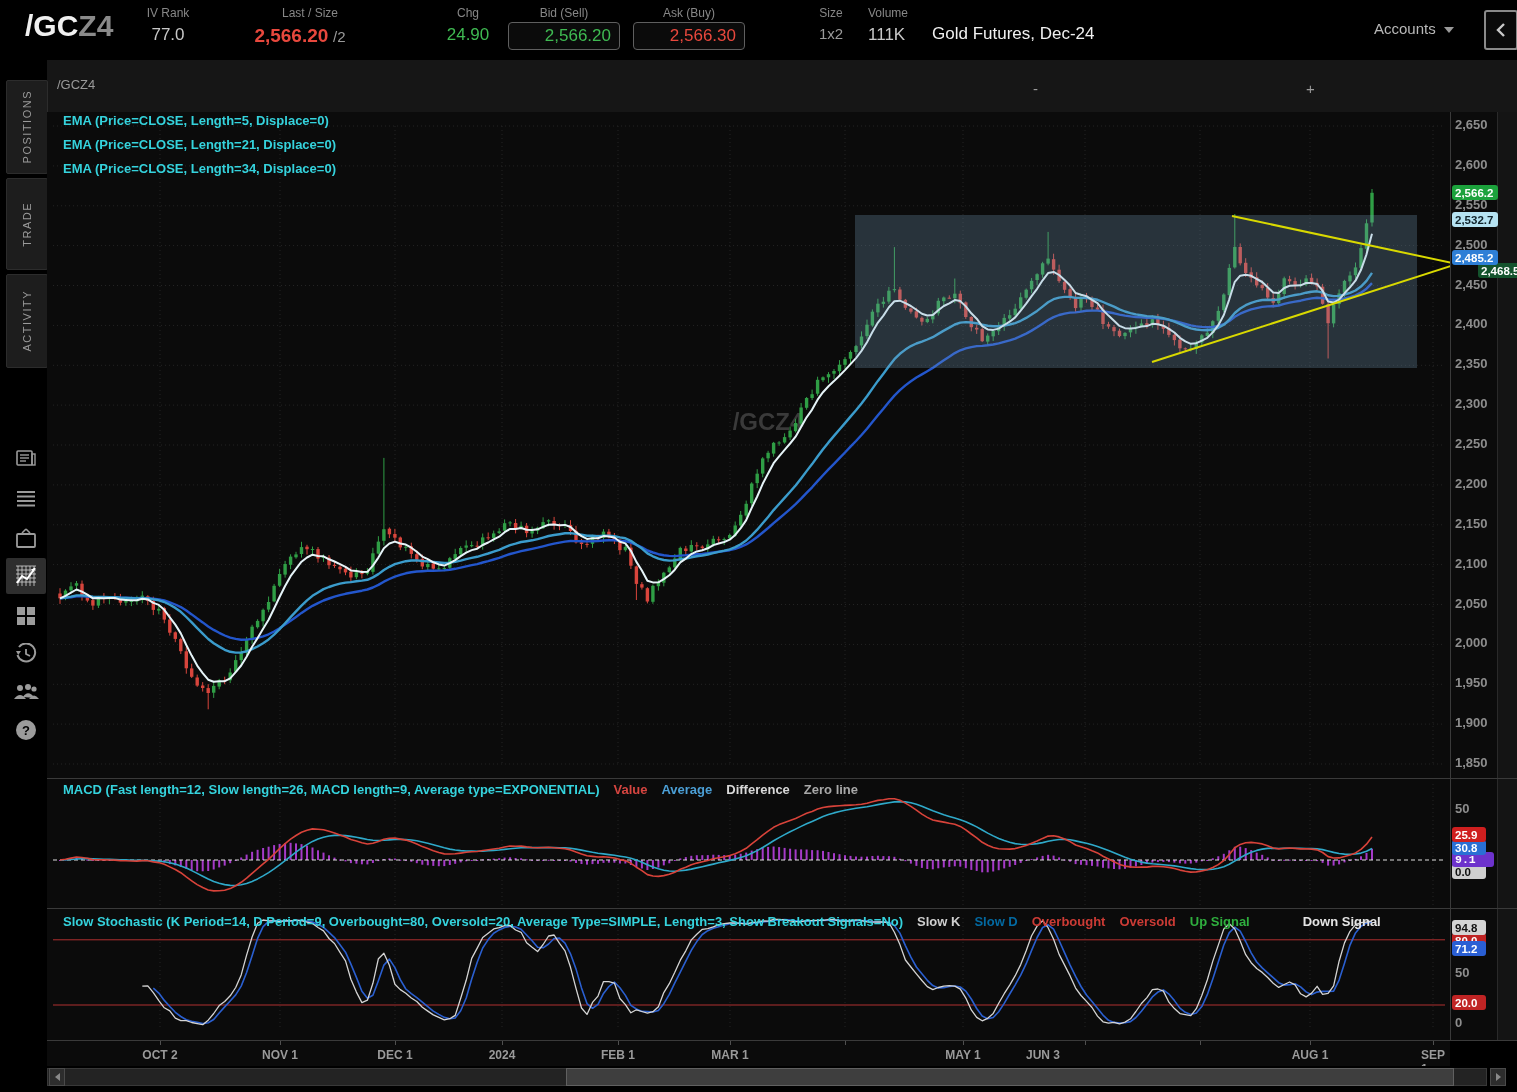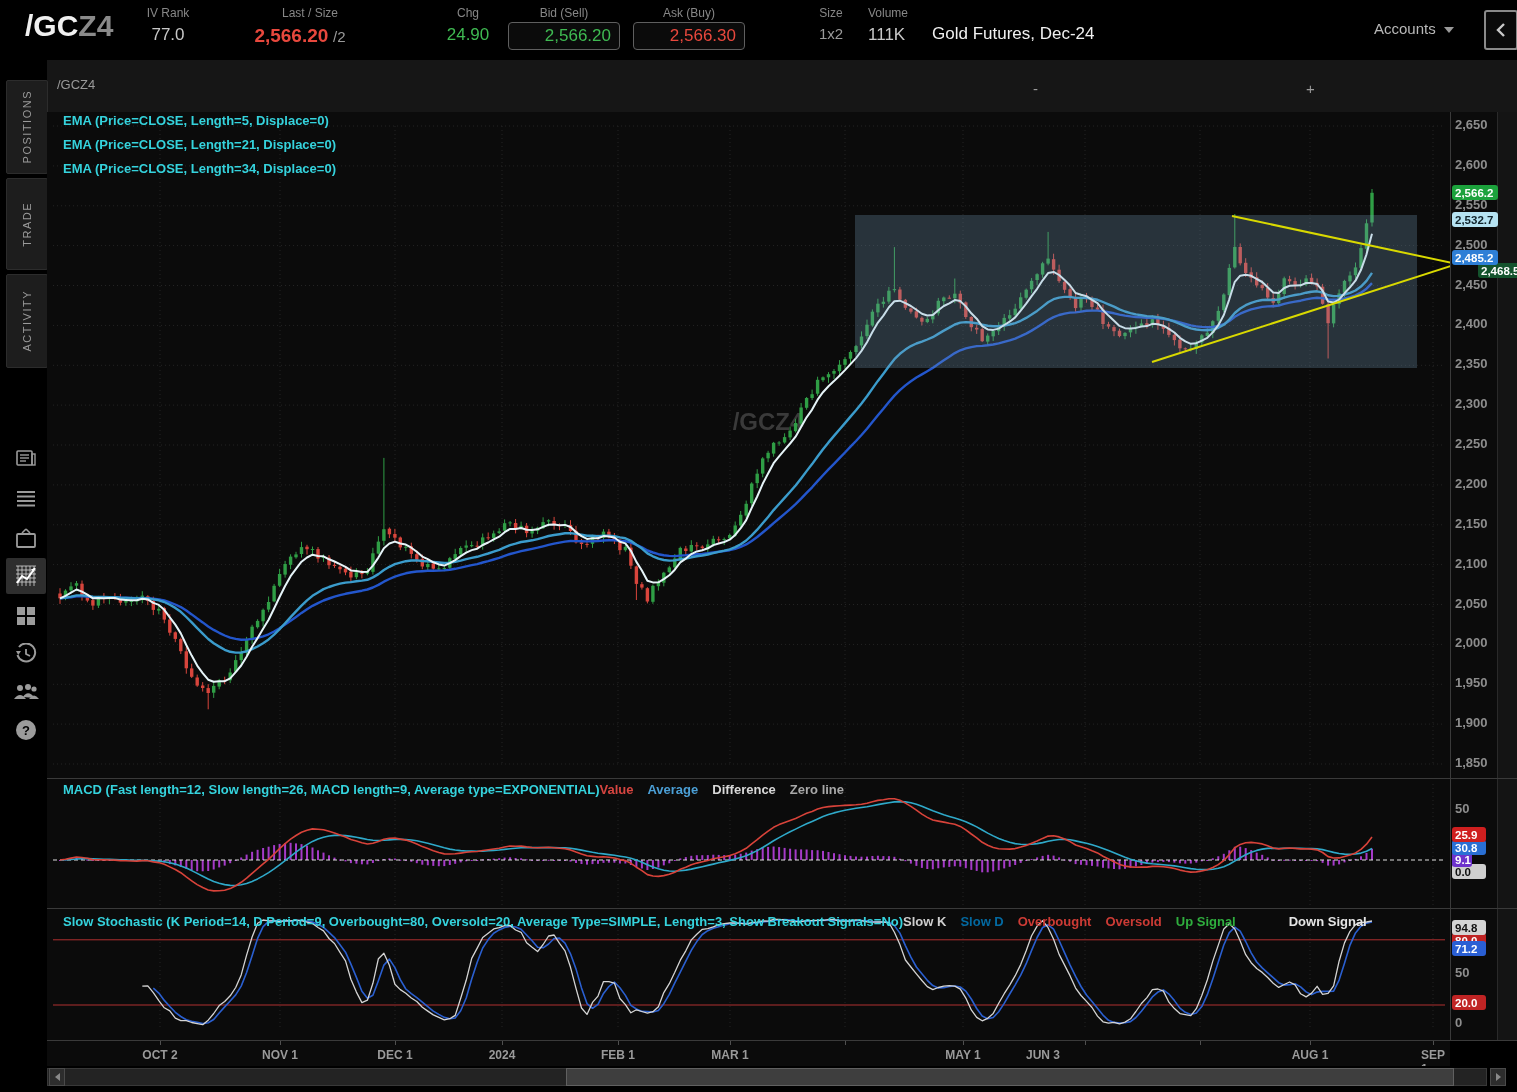--- a/index.html
+++ b/index.html
@@ -20,21 +20,21 @@
           color:#9f9f9f;font-size:13.5px;display:flex;align-items:center;box-sizing:border-box;padding:0 10px;gap:8px;}
   .tb-plain{position:absolute;color:#9a9a9a;font-size:13px;}
   
   .side-tab{position:absolute;left:6px;width:40px;background:#1d1d1d;border:1px solid #2c2c2c;border-radius:2px;
             display:flex;align-items:center;justify-content:center;}
   .side-tab span{writing-mode:vertical-rl;transform:rotate(180deg);color:#9a9a9a;font-size:11px;letter-spacing:1.5px;}
   .side-icon{position:absolute;left:6px;width:40px;height:36px;display:flex;align-items:center;justify-content:center;}
   .side-icon.active{background:#2e2e2e;border-radius:2px;}
   
   .sep{position:absolute;left:47px;width:1470px;height:1px;background:#3a3a3a;z-index:6;}
-  .legend-row{position:absolute;left:63px;height:18px;display:flex;white-space:nowrap;overflow:hidden;
+  .legend-row{position:absolute;left:63px;height:18px;display:flex;gap:14px;white-space:nowrap;overflow:hidden;
               font-size:13px;font-weight:bold;z-index:5;}
   .tickl{position:absolute;left:4px;font-size:13px;font-weight:600;color:#8d8d8d;}
   .chip{position:absolute;left:1px;height:15px;border-radius:3px;font-size:11.5px;font-weight:bold;
         display:flex;align-items:center;padding:0 3px;box-sizing:border-box;overflow:hidden;}
   .tl-label{position:absolute;top:8px;transform:translateX(-50%);font-size:12px;font-weight:bold;color:#9a9a9a;}
   .tl-tick{position:absolute;top:0;width:1px;height:5px;background:#4f4f4f;}
   .sb-btn{position:absolute;top:2px;width:16px;height:18px;background:#2d2d2d;border:1px solid #4a4a4a;
           display:flex;align-items:center;justify-content:center;box-sizing:border-box;}
   .tri-l{width:0;height:0;border-top:4px solid transparent;border-bottom:4px solid transparent;border-right:5px solid #8a8a8a;}
   .tri-r{width:0;height:0;border-top:4px solid transparent;border-bottom:4px solid transparent;border-left:5px solid #8a8a8a;}
@@ -1074,21 +1074,21 @@
       <div class="tickl" style="top: 523.375px;">2,000</div>
       <div class="tickl" style="top: 563.25px;">1,950</div>
       <div class="tickl" style="top: 603.125px;">1,900</div>
       <div class="tickl" style="top: 643px;">1,850</div>
       <div class="chip" style="top: 73px; width: 46px; background: rgb(28, 162, 60); color: rgb(255, 255, 255); z-index: 5;">2,566.2</div>
       <div class="chip" style="top: 100px; width: 46px; background: rgb(182, 227, 242); color: rgb(16, 35, 43); z-index: 4;">2,532.7</div>
       <div class="chip" style="top: 138px; width: 46px; background: rgb(46, 127, 214); color: rgb(255, 255, 255); z-index: 3;">2,485.2</div>
       <div class="chip" style="top: 151px; width: 46px; background: #14532d; color: rgb(255, 255, 255); z-index: 2; margin-left: 26px;">2,468.5</div>
       <div class="chip" style="top: 715px; width: 34px; background: rgb(207, 31, 31); color: rgb(255, 255, 255); z-index: 5;">25.9</div>
       <div class="chip" style="top: 728px; width: 34px; background: rgb(42, 111, 212); color: rgb(255, 255, 255); z-index: 4;">30.8</div>
-      <div class="chip" style="top: 740px; width: 20px; background: rgb(109, 50, 204); color: rgb(255, 255, 255); z-index: 3;">9.1</div>
+      <div class="chip" style="top: 740px; width: 42px; background: rgb(109, 50, 204); color: rgb(255, 255, 255); z-index: 3; font-family: Liberation Mono, monospace;">9.1</div>
       <div class="chip" style="top: 752px; width: 34px; background: rgb(207, 207, 207); color: rgb(17, 17, 17); z-index: 2;">0.0</div>
       <div class="chip" style="top: 808px; width: 34px; background: rgb(212, 212, 212); color: rgb(17, 17, 17); z-index: 5;">94.8</div>
       <div class="chip" style="top: 821px; width: 34px; background: rgb(192, 36, 36); color: rgb(255, 255, 255); z-index: 3;">80.0</div>
       <div class="chip" style="top: 829px; width: 34px; background: rgb(42, 95, 212); color: rgb(255, 255, 255); z-index: 4;">71.2</div>
       <div class="chip" style="top: 883px; width: 34px; background: rgb(192, 36, 36); color: rgb(255, 255, 255); z-index: 2;">20.0</div>
     </div>
   <div class="abs" style="left:1497px;top:112px;width:20px;height:928px;background:#141414;border-left:1px solid #2a2a2a;box-sizing:border-box;"></div>
 
   <div class="sep" style="top:778px;"></div>
   <div class="sep" style="top:908px;"></div>

